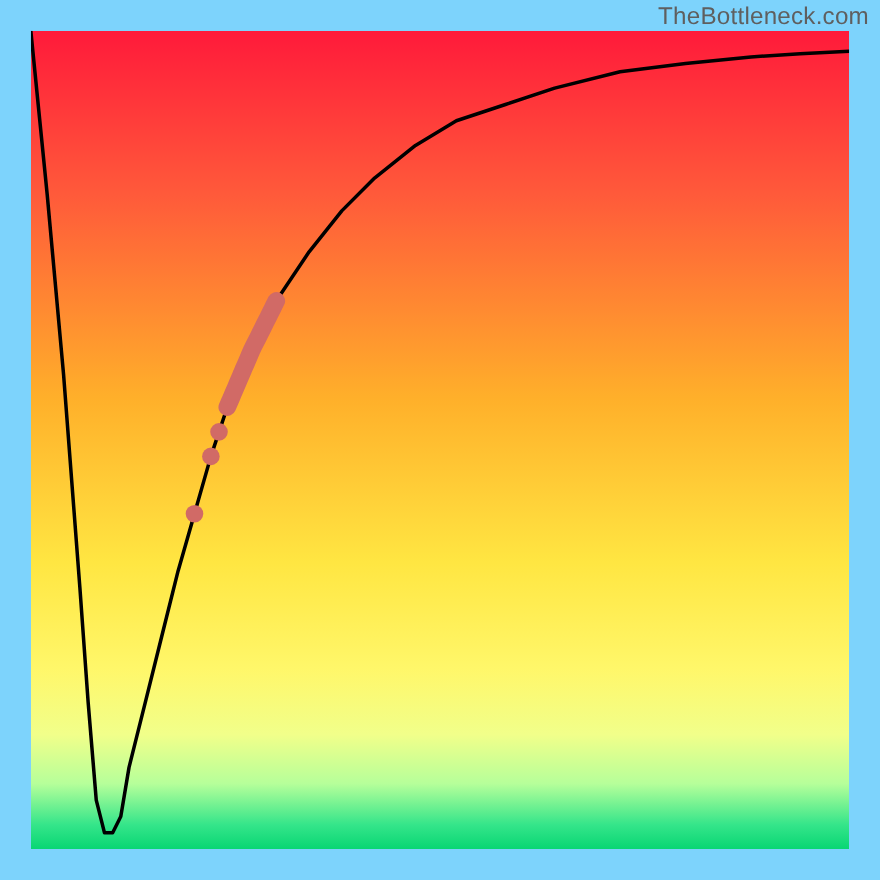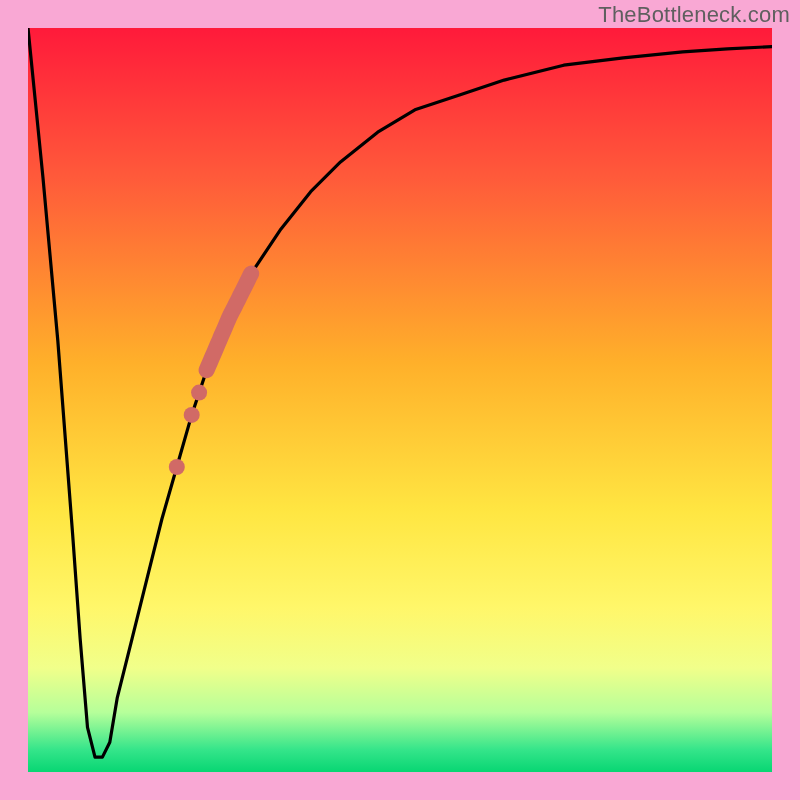--- a/index.html
+++ b/index.html
@@ -9,21 +9,21 @@
     height: 800px;
     overflow: hidden;
     background: #000;
   }
   .frame {
     position: absolute;
     left: 0;
     top: 0;
     width: 800px;
     height: 800px;
-    background: #f9a8d4;
+    background: #7dd3fc;
   }
   .plot-area {
     position: absolute;
     left: 28px;
     top: 28px;
     width: 744px;
     height: 744px;
     overflow: hidden;
   }
   .gradient {

